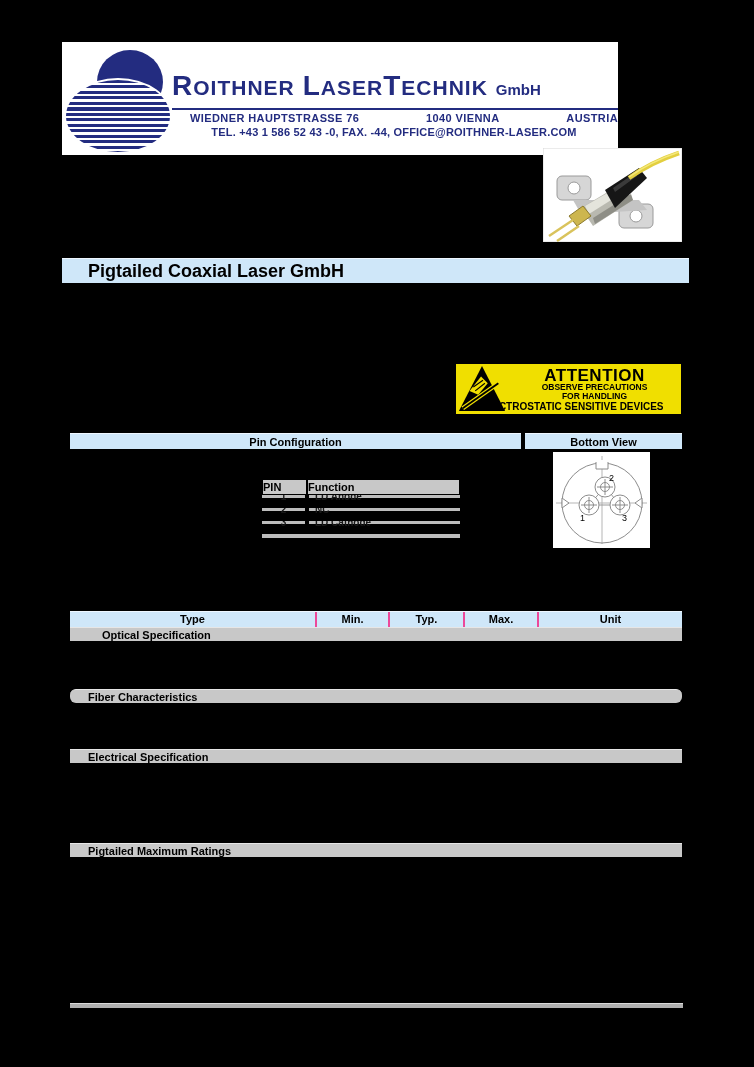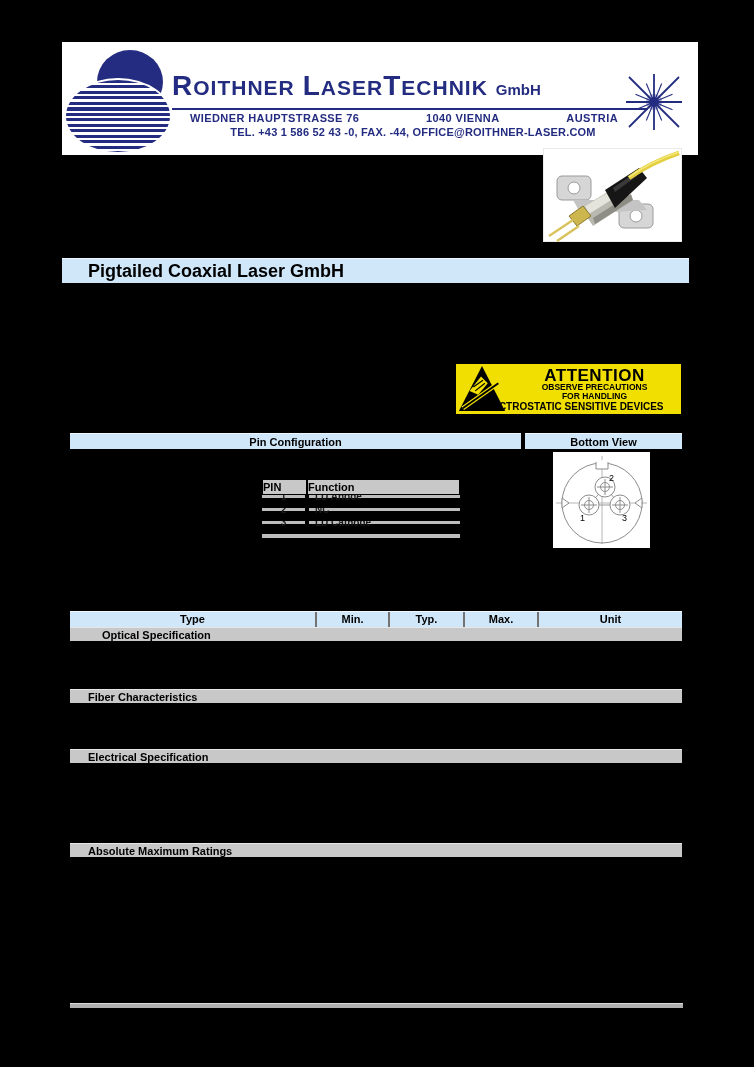--- a/index.html
+++ b/index.html
@@ -7,34 +7,34 @@
     --attention-yellow:#f0df00; --strip-gray:#bdbdbd; --rule-gray:#b0b0b0;
   }
   html,body{margin:0;padding:0;}
   body{
     width:754px;height:1067px;background:#000;position:relative;overflow:hidden;
     font-family:"Liberation Sans",sans-serif;color:#000;
   }
   .abs{position:absolute;}
 
   
-  #letterhead{left:62px;top:42px;width:636px;height:113px;background:#fff;overflow:hidden;}
+  #letterhead{left:62px;top:42px;width:556px;height:113px;background:#fff;overflow:hidden;}
   #logo-solid{position:absolute;left:35px;top:8px;width:66px;height:64px;border-radius:50%;background:var(--navy);}
   #logo-striped{position:absolute;left:2px;top:36px;width:108px;height:76px;border-radius:50%;
     background:repeating-linear-gradient(180deg,var(--navy) 0 3px,#fff 3px 5.5px);
     border:2px solid #fff;box-sizing:border-box;}
   #brand-name{position:absolute;left:110px;top:28px;white-space:nowrap;color:var(--navy);font-weight:bold;letter-spacing:1px;}
   #brand-name .cap{font-size:28px;}
   #brand-name .rest{font-size:21px;}
   #brand-name .sep{font-size:21px;display:inline-block;width:8px;}
   #brand-name .suffix{font-size:15px;letter-spacing:0;}
   #brand-underline{position:absolute;left:110px;top:66px;width:476px;height:2px;background:var(--navy);}
   #address-row{position:absolute;left:128px;top:70px;width:428px;display:flex;justify-content:space-between;
     font-size:11px;font-weight:bold;color:var(--navy);letter-spacing:.4px;}
-  #contact-line{position:absolute;left:116px;top:84px;width:470px;text-align:center;
+  #contact-line{position:absolute;left:97px;top:84px;width:470px;text-align:center;
     font-size:11px;font-weight:bold;color:var(--navy);letter-spacing:.2px;}
   #starburst{position:absolute;left:560px;top:28px;}
 
   
   #product-photo{left:543px;top:148px;width:139px;height:94px;background:#fff;}
 
   
   #title-bar{left:62px;top:258px;width:627px;height:25px;background:var(--light-blue);
     border-top:1px solid #eef7ff;box-sizing:border-box;
     font-size:18px;font-weight:bold;line-height:24px;padding-left:26px;}
@@ -70,28 +70,28 @@
   #pin-table-bottom{height:4px;background:var(--strip-gray);margin-top:0;}
 
   
   #bottom-view-box{left:553px;top:452px;width:97px;height:96px;background:#fff;}
 
   
   #spec-header{left:70px;top:611px;width:612px;height:16px;display:flex;background:var(--light-blue);
     border-top:1px solid #eef7ff;box-sizing:border-box;
     font-size:11px;font-weight:bold;text-align:center;line-height:15px;}
   .sh-cell{box-sizing:border-box;}
-  .sh-cell + .sh-cell{border-left:2px solid #737373;text-align:center;}
+  .sh-cell + .sh-cell{border-left:2px solid #ec4899;text-align:center;}
   .sh-type{width:245px;} .sh-min{width:73px;} .sh-typ{width:75px;} .sh-max{width:74px;} .sh-unit{flex:1;}
 
   .section-bar{left:70px;width:612px;height:14px;background:var(--bar-gray);
     font-size:11px;font-weight:bold;line-height:14px;padding-left:18px;box-sizing:border-box;
     border-top:1px solid #e6e6e6;}
   #section-optical{top:627px;padding-left:32px;}
-  #section-fiber{top:689px;}
+  #section-fiber{top:689px;border-radius:6px;}
   #section-electrical{top:749px;}
   #section-maxratings{top:843px;}
 
   #bottom-rule{left:70px;top:1003px;width:613px;height:4px;background:var(--rule-gray);border-top:1px solid #d9d9d9;}
 </style>
 </head>
 <body>
 
 <div class="abs" id="letterhead">
   <div id="logo-solid"></div>
@@ -238,15 +238,15 @@
   <div class="sh-cell sh-type">Type</div>
   <div class="sh-cell sh-min">Min.</div>
   <div class="sh-cell sh-typ">Typ.</div>
   <div class="sh-cell sh-max">Max.</div>
   <div class="sh-cell sh-unit">Unit</div>
 </div>
 
 <div class="abs section-bar" id="section-optical">Optical Specification</div>
 <div class="abs section-bar" id="section-fiber">Fiber Characteristics</div>
 <div class="abs section-bar" id="section-electrical">Electrical Specification</div>
-<div class="abs section-bar" id="section-maxratings">Absolute Maximum Ratings</div>
+<div class="abs section-bar" id="section-maxratings">Pigtailed Maximum Ratings</div>
 
 <div class="abs" id="bottom-rule"></div>
 
 </body></html>

